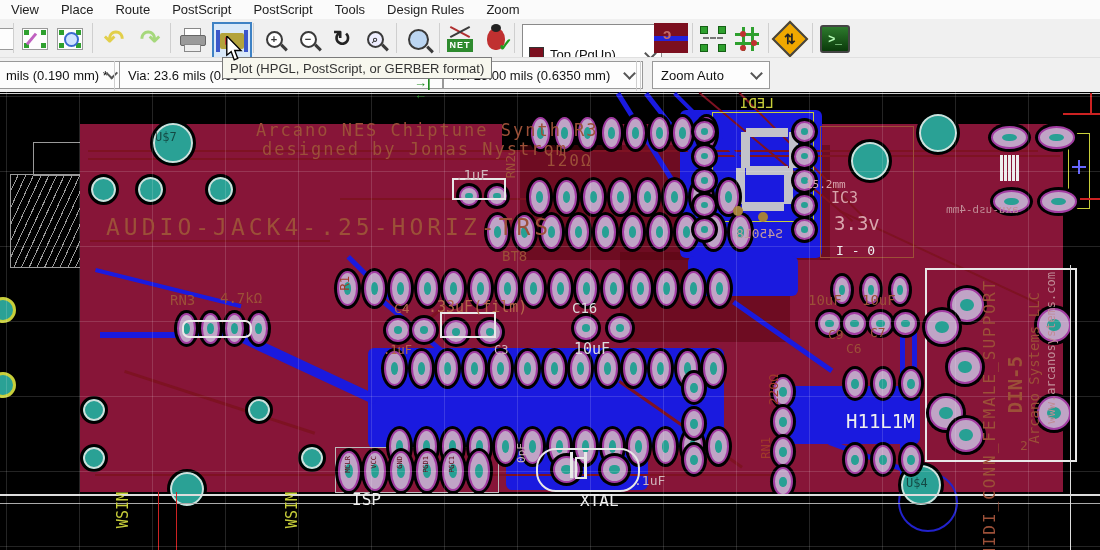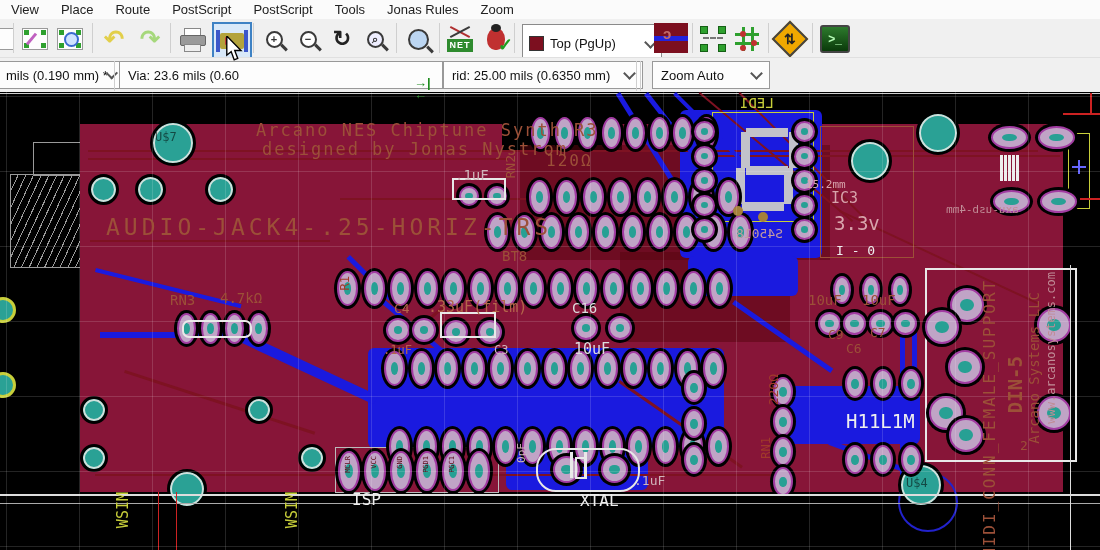--- a/index.html
+++ b/index.html
@@ -31,21 +31,21 @@
   .printer .po{position:absolute;left:4px;top:16px;width:15px;height:6px;background:#eee;border:1px solid #888;}
   .netic{width:26px;height:26px;position:relative;}
   .netic .tag{position:absolute;left:0;bottom:0;width:26px;height:13px;background:#2e8b2e;color:#fff;
               font-size:9px;font-weight:bold;text-align:center;line-height:13px;letter-spacing:1px;}
   .netic .w1,.netic .w2{position:absolute;width:22px;height:2px;background:#b03030;top:5px;left:2px;transform:rotate(28deg);}
   .netic .w2{transform:rotate(-28deg);background:#3a3a3a;}
   .bug{width:18px;height:22px;background:#c03030;border-radius:50% 50% 45% 45%;position:relative;}
   .bug::before{content:"";position:absolute;top:-4px;left:4px;width:10px;height:8px;background:#222;border-radius:50%;}
   .bug::after{content:"✓";position:absolute;right:-8px;bottom:-6px;color:#1f9e1f;font-size:18px;font-weight:bold;}
   .layerdd{position:absolute;left:522px;top:5px;width:126px;height:27px;background:#fff;border:1px solid #8a8a8a;
-           display:flex;align-items:center;font-size:13px;color:#111;padding:5px 6px;gap:6px;}
+           display:flex;align-items:center;font-size:13px;color:#111;padding:16px 6px;gap:6px;}
   .swatch{width:13px;height:13px;background:#7c0f1f;border:1px solid #333;}
   .chev{width:7px;height:7px;border-right:2px solid #555;border-bottom:2px solid #555;transform:rotate(45deg);margin-left:auto;margin-top:-3px;}
   .viabtn{position:absolute;left:654px;top:4px;width:34px;height:30px;background:#7c0f1f;position:absolute;}
   .viabtn .bl{position:absolute;left:0;top:13px;width:34px;height:5px;background:#2222dd;}
   .viabtn .cc{position:absolute;left:9px;top:2px;color:#c46a6a;font-size:15px;font-weight:bold;}
   .rats{width:26px;height:26px;position:relative;}
   .rats i{position:absolute;width:6px;height:6px;background:#2ea02e;border:1px solid #156015;}
   .rats .ar{position:absolute;left:3px;top:11px;width:20px;height:3px;border-top:2px dashed #777;}
   .hash{width:24px;height:24px;position:relative;}
   .hash .h{position:absolute;background:#2ea02e;}
@@ -86,21 +86,21 @@
 
 <div id="app">
 
   <div class="menubar">
     <span>View</span>
     <span>Place</span>
     <span>Route</span>
     <span>PostScript</span>
     <span>PostScript</span>
     <span>Tools</span>
-    <span>Jonas Rules</span>
+    <span>Design Rules</span>
     <span>Zoom</span>
   </div>
 
   <div class="tb1">
     <div class="tbi" style="left:-14px">
         <div class="board-ic"></div>
       </div>
     <div class="sep" style="left:13px"></div>
     <div class="tbi" style="left:20px">
       <div class="board-ic">
@@ -220,20 +220,23 @@
         <span class="chev"></span>
     </div>
     <div class="sep" style="left:636px;top:3px"></div>
     <div class="sep" style="left:640px;top:3px"></div>
     <div class="dd" style="left:652px;width:100px">
       <span>Zoom Auto</span>
         <span class="chev"></span>
     </div>
   </div>
 
+  <div class="tooltip">
+      <span>Plot (HPGL, PostScript, or GERBER format)</span>
+    </div>
   <svg class="cursor" width="22" height="26" viewBox="0 0 14 19">
     <polygon points="1,0 1,14 4.2,11.4 6.4,17.4 9,16.4 6.8,10.6 11.4,10.6" fill="#fff" stroke="#000" stroke-width="1"></polygon>
   </svg>
 
   <div id="canvas">
     <div class="abs" style="left:0;top:1px;width:1100px;height:1px;background:#cfcfcf"></div>
 
     <div class="abs" style="left:33px;top:50px;width:55px;height:32px;border:1px solid #9a9a9a"></div>
     <div class="hatch" style="left:10px;top:82px;width:70px;height:92px"></div>
 

